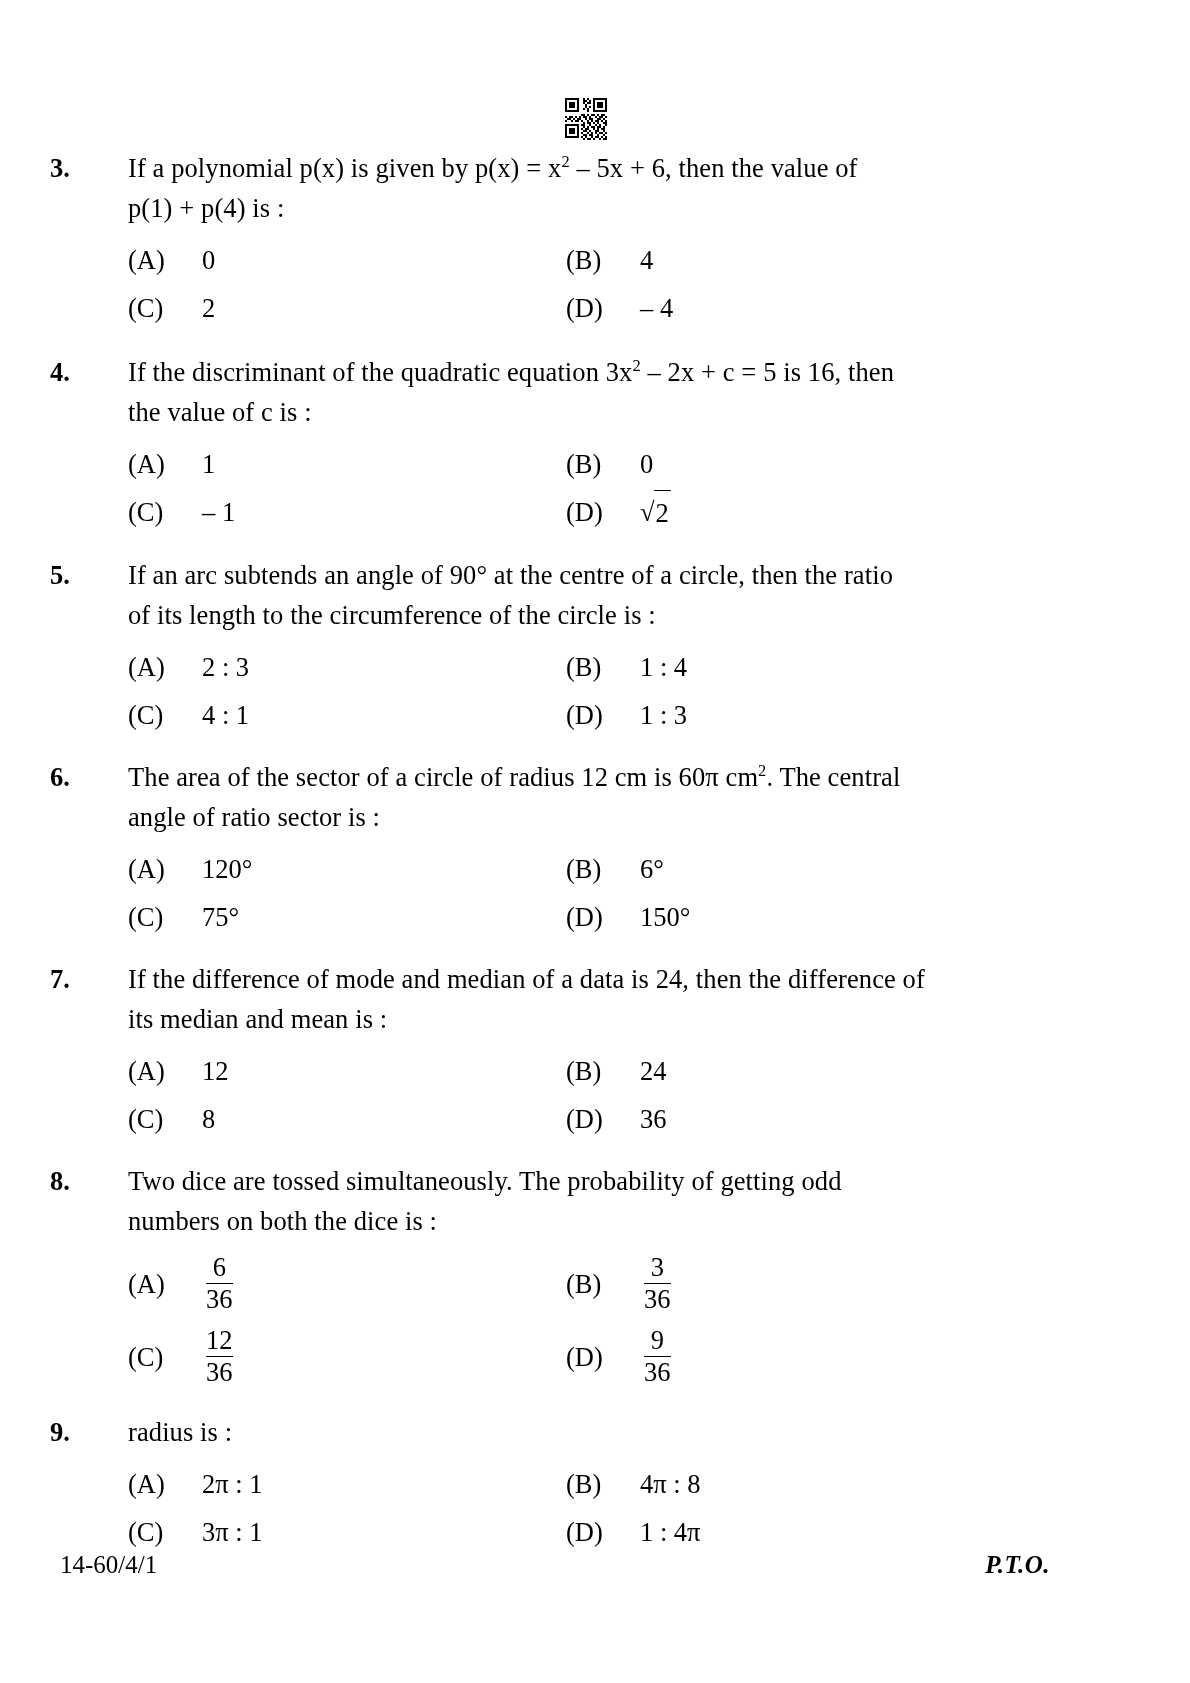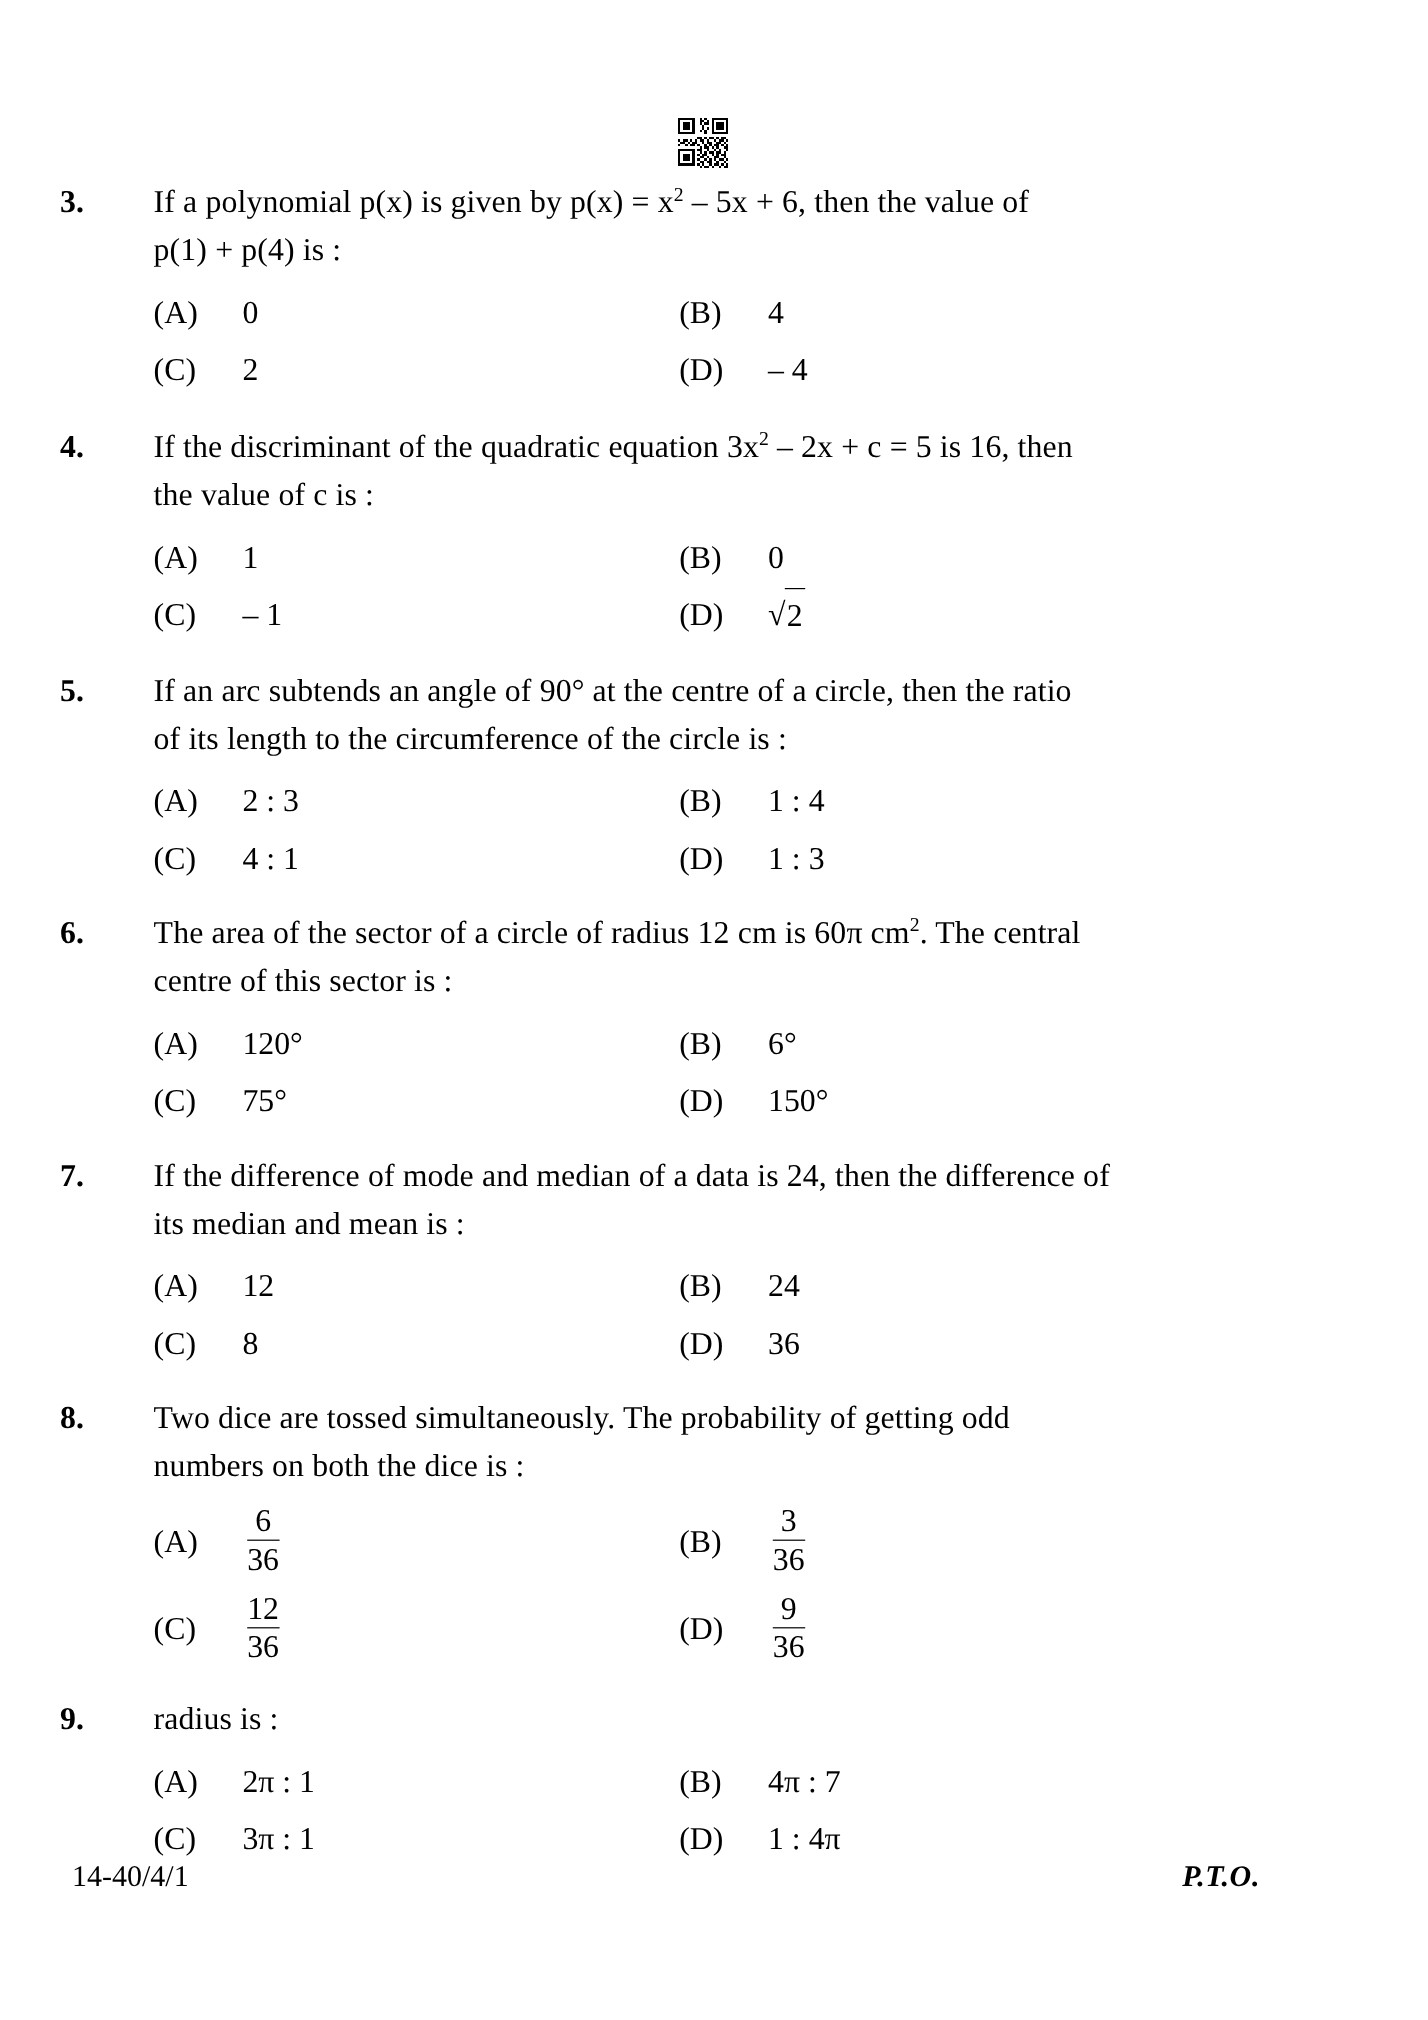--- a/index.html
+++ b/index.html
@@ -382,21 +382,21 @@
             <span class="opt-label">(D)</span>
             <span class="opt-value">1 : 3</span>
           </div>
         </div>
       </div>
     </div>
 
     <div class="q-block" style="margin-bottom:20px;">
       <div class="q-num">6.</div>
       <div class="q-text nojust"><span>The area of the sector of a circle of radius 12 cm is 60π cm</span><sup>2</sup><span>. The central</span></div>
-      <div class="q-text nojust">centre of this sector is :</div>
+      <div class="q-text nojust">angle of ratio sector is :</div>
       <div class="options">
         <div class="opt-row">
           <div class="opt col-left">
             <span class="opt-label">(A)</span>
             <span class="opt-value">120°</span>
           </div>
           <div class="opt col-right">
             <span class="opt-label">(B)</span>
             <span class="opt-value">6°</span>
           </div>
@@ -486,36 +486,36 @@
       <div class="q-num">9.</div>
       <div class="q-text nojust">radius is :</div>
       <div class="options">
         <div class="opt-row">
           <div class="opt col-left">
             <span class="opt-label">(A)</span>
             <span class="opt-value">2π : 1</span>
           </div>
           <div class="opt col-right">
             <span class="opt-label">(B)</span>
-            <span class="opt-value">4π : 7</span>
+            <span class="opt-value">4π : 8</span>
           </div>
         </div>
         <div class="opt-row">
           <div class="opt col-left">
             <span class="opt-label">(C)</span>
             <span class="opt-value">3π : 1</span>
           </div>
           <div class="opt col-right">
             <span class="opt-label">(D)</span>
             <span class="opt-value">1 : 4π</span>
           </div>
         </div>
       </div>
     </div>
 
   </div>
 
   <div class="footer">
-    <div class="footer-left">14-40/4/1</div>
+    <div class="footer-left">14-60/4/1</div>
     <div class="footer-right">P.T.O.</div>
   </div>
 
 </div>
 
 </body></html>

